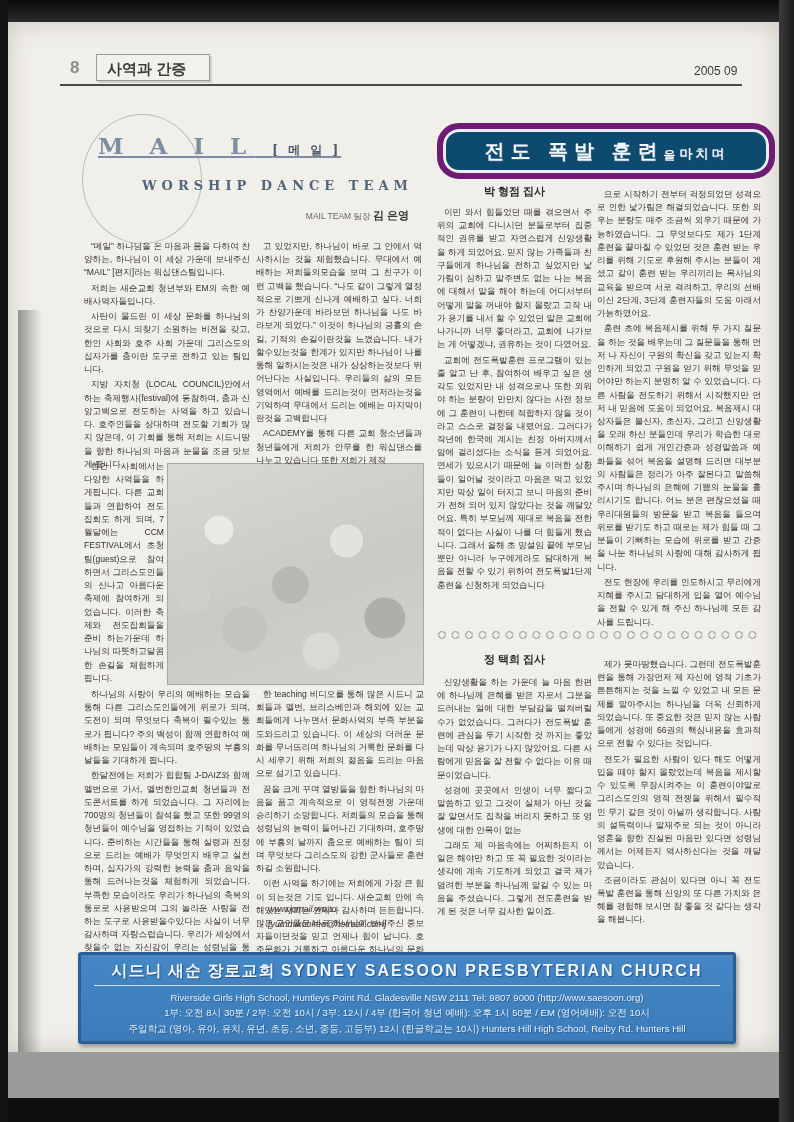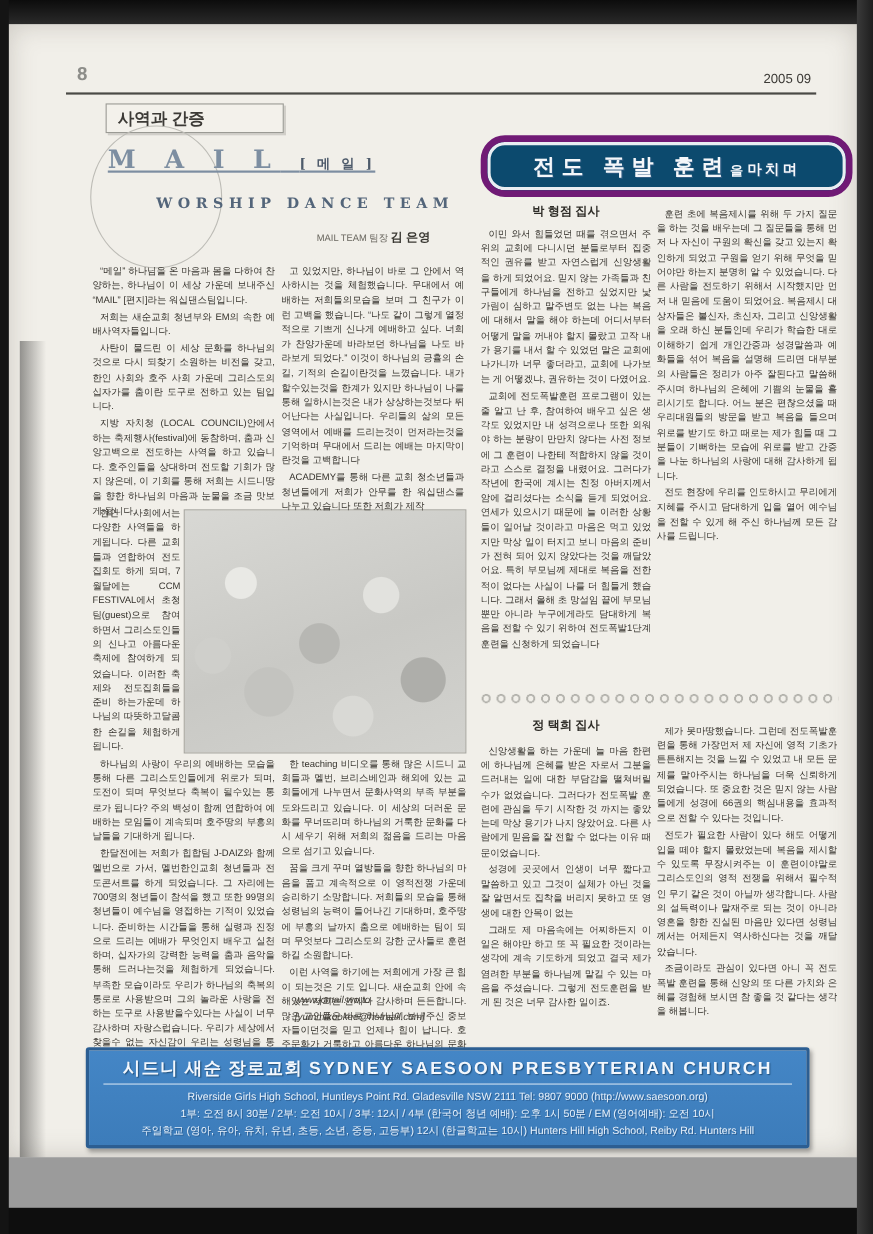--- a/index.html
+++ b/index.html
@@ -11,33 +11,33 @@
   .edge-left{left:0;top:0;width:8px;height:1122px;background:#141414;}
   .edge-right{left:779px;top:0;width:15px;height:1122px;background:linear-gradient(to right,#3a3a3a,#1d1d1d);}
   .band-bottom{left:0;top:1050px;width:794px;height:50px;background:#9b9b9b;}
   .edge-bottom{left:0;top:1098px;width:794px;height:24px;background:#0e0e0e;}
   .paper{left:8px;top:22px;width:771px;height:1030px;background:#f1efe9;
          box-shadow:inset 0 0 24px rgba(90,85,75,.25);}
   .spine-shadow{left:18px;top:310px;width:24px;height:742px;
     background:linear-gradient(to right,rgba(40,40,40,.45),rgba(40,40,40,0));}
   
   .pagenum{left:70px;top:58px;width:26px;font-size:17px;font-weight:bold;color:#8d8d89;}
-  .section-box{left:96px;top:54px;width:162px;height:27px;border:1px solid #9a9a94;
+  .section-box{left:96px;top:54px;width:114px;height:27px;border:1px solid #9a9a94;
     background:#f3f1eb;box-shadow:2px 2px 0 rgba(150,150,144,.35);
-    font-size:15px;font-weight:bold;color:#3c3a36;line-height:27px;padding-left:10px;box-sizing:border-box;margin-top:40px;}
+    font-size:15px;font-weight:bold;color:#3c3a36;line-height:27px;padding-left:10px;box-sizing:border-box;}
   .header-rule{left:60px;top:84px;width:682px;height:2px;background:#4a4a46;}
   .issue-date{left:694px;top:64px;width:80px;font-size:12px;color:#3c3a36;}
   
   .logo-circle{left:82px;top:114px;width:118px;height:128px;border:1px solid #bdbcb6;border-radius:50%;}
   .logo-main{left:98px;top:132px;font-family:"DejaVu Serif","Liberation Serif",serif;
     font-size:23px;letter-spacing:9px;color:#7d8ea1;font-weight:bold;text-decoration:underline;}
   .logo-bracket{font-size:12px;letter-spacing:3px;color:#4e5b6b;font-weight:bold;}
   .logo-sub{left:142px;top:178px;font-family:"DejaVu Serif","Liberation Serif",serif;
     font-size:13px;letter-spacing:5px;color:#53657a;font-weight:bold;}
-  .byline{left:288px;top:208px;width:132px;text-align:left;font-size:8.5px;color:#6a675f;}
+  .byline{left:277px;top:208px;width:132px;text-align:right;font-size:8.5px;color:#6a675f;}
   .byline b{font-size:11px;color:#3a3832;}
   
   .col{text-align:justify;font-size:8.6px;line-height:1.54;color:#35322c;}
   .col p{margin:0 0 2px 0;text-indent:7px;}
   .c-l1{left:84px;top:240px;width:166px;}
   .c-l1n{left:84px;top:460px;width:80px;}
   .c-l2{left:256px;top:240px;width:166px;}
   .c-l1b{left:84px;top:688px;width:166px;}
   .c-l2b{left:256px;top:688px;width:168px;}
   .contact{left:268px;top:902px;width:156px;font-size:9px;color:#44413a;line-height:1.7;font-style:italic;}
@@ -140,20 +140,21 @@
 </div>
 
 <div class="abs t-head h1">박 형점 집사</div>
 
 <div class="abs col c-r1">
   <p>이민 와서 힘들었던 때를 겪으면서 주위의 교회에 다니시던 분들로부터 집중적인 권유를 받고 자연스럽게 신앙생활을 하게 되었어요. 믿지 않는 가족들과 친구들에게 하나님을 전하고 싶었지만 낯가림이 심하고 말주변도 없는 나는 복음에 대해서 말을 해야 하는데 어디서부터 어떻게 말을 꺼내야 할지 몰랐고 고작 내가 용기를 내서 할 수 있었던 말은 교회에 나가니까 너무 좋더라고, 교회에 나가보는 게 어떻겠냐, 권유하는 것이 다였어요.</p>
   <p>교회에 전도폭발훈련 프로그램이 있는 줄 알고 난 후, 참여하여 배우고 싶은 생각도 있었지만 내 성격으로나 또한 외워야 하는 분량이 만만치 않다는 사전 정보에 그 훈련이 나한테 적합하지 않을 것이라고 스스로 결정을 내렸어요. 그러다가 작년에 한국에 계시는 친정 아버지께서 암에 걸리셨다는 소식을 듣게 되었어요. 연세가 있으시기 때문에 늘 이러한 상황들이 일어날 것이라고 마음은 먹고 있었지만 막상 일이 터지고 보니 마음의 준비가 전혀 되어 있지 않았다는 것을 깨달았어요. 특히 부모님께 제대로 복음을 전한 적이 없다는 사실이 나를 더 힘들게 했습니다. 그래서 올해 초 망설임 끝에 부모님뿐만 아니라 누구에게라도 담대하게 복음을 전할 수 있기 위하여 전도폭발1단계 훈련을 신청하게 되었습니다</p>
 </div>
 
 <div class="abs col c-r2">
+  <p>므로 시작하기 전부터 걱정되었던 성격으로 인한 낯가림은 해결되었습니다. 또한 외우는 분량도 매주 조금씩 외우기 때문에 가능하였습니다. 그 무엇보다도 제가 1단계 훈련을 끝마칠 수 있었던 것은 훈련 받는 우리를 위해 기도로 후원해 주시는 분들이 계셨고 같이 훈련 받는 우리끼리는 목사님의 교육을 받으며 서로 격려하고, 우리의 선배이신 2단계, 3단계 훈련자들의 도움 아래서 가능하였어요.</p>
   <p>훈련 초에 복음제시를 위해 두 가지 질문을 하는 것을 배우는데 그 질문들을 통해 먼저 나 자신이 구원의 확신을 갖고 있는지 확인하게 되었고 구원을 얻기 위해 무엇을 믿어야만 하는지 분명히 알 수 있었습니다. 다른 사람을 전도하기 위해서 시작했지만 먼저 내 믿음에 도움이 되었어요. 복음제시 대상자들은 불신자, 초신자, 그리고 신앙생활을 오래 하신 분들인데 우리가 학습한 대로 이해하기 쉽게 개인간증과 성경말씀과 예화들을 섞어 복음을 설명해 드리면 대부분의 사람들은 정리가 아주 잘된다고 말씀해 주시며 하나님의 은혜에 기쁨의 눈물을 흘리시기도 합니다. 어느 분은 편찮으셨을 때 우리대원들의 방문을 받고 복음을 들으며 위로를 받기도 하고 때로는 제가 힘들 때 그분들이 기뻐하는 모습에 위로를 받고 간증을 나눈 하나님의 사랑에 대해 감사하게 됩니다.</p>
   <p>전도 현장에 우리를 인도하시고 무리에게 지혜를 주시고 담대하게 입을 열어 예수님을 전할 수 있게 해 주신 하나님께 모든 감사를 드립니다.</p>
 </div>
 
 <div class="abs circle-divider"></div>
 
 <div class="abs t-head h2">정 택희 집사</div>
 
 <div class="abs col c-r1b">
   <p>신앙생활을 하는 가운데 늘 마음 한편에 하나님께 은혜를 받은 자로서 그분을 드러내는 일에 대한 부담감을 떨쳐버릴 수가 없었습니다. 그러다가 전도폭발 훈련에 관심을 두기 시작한 것 까지는 좋았는데 막상 용기가 나지 않았어요. 다른 사람에게 믿음을 잘 전할 수 없다는 이유 때문이었습니다.</p>

